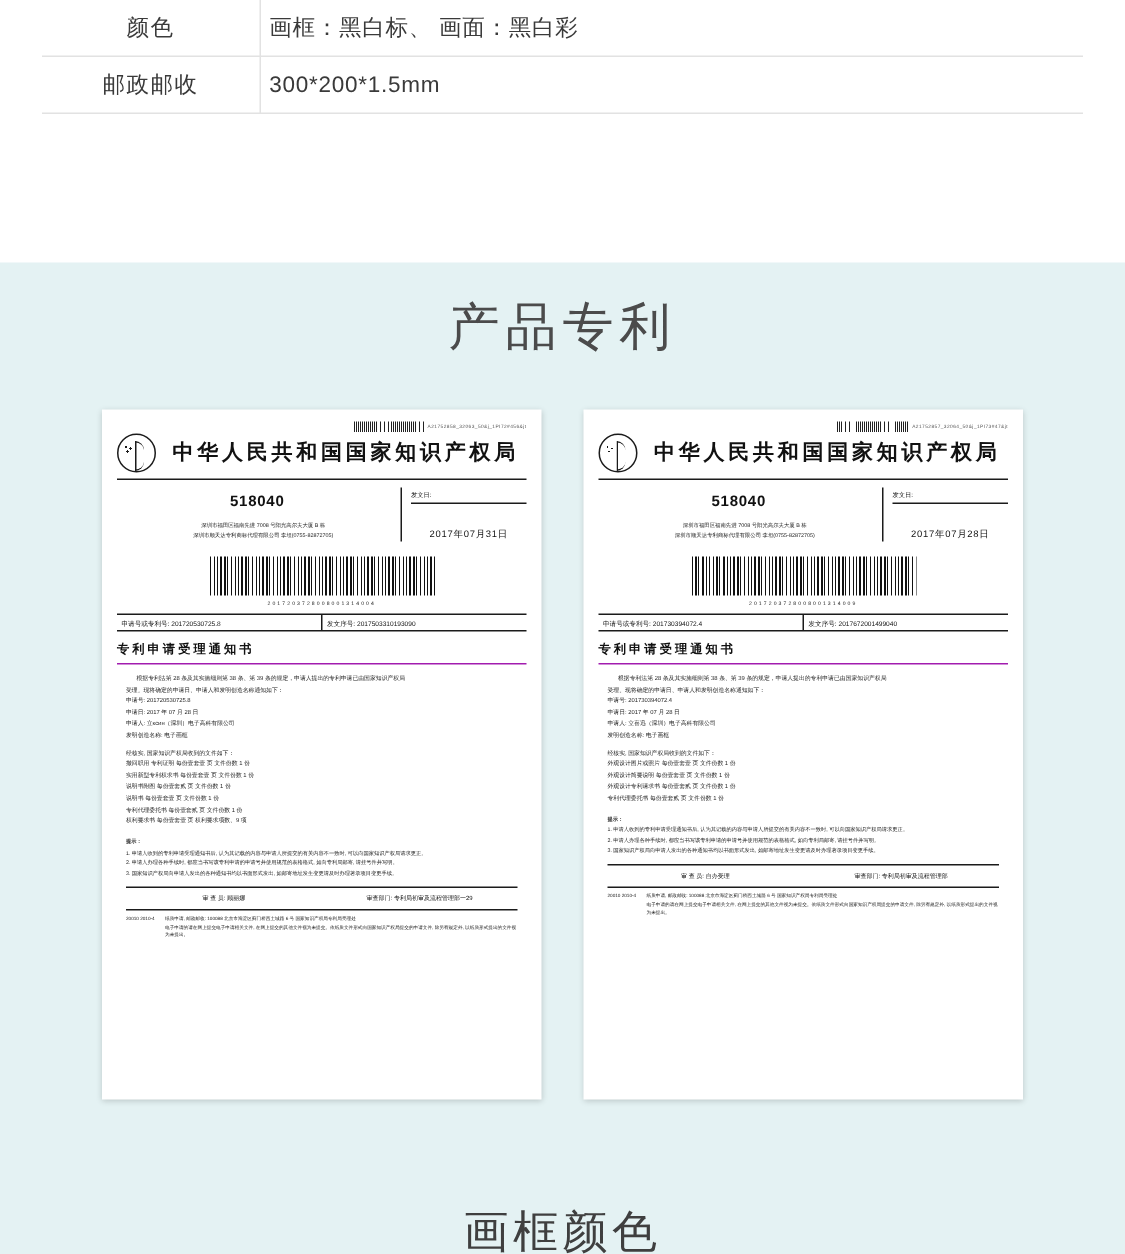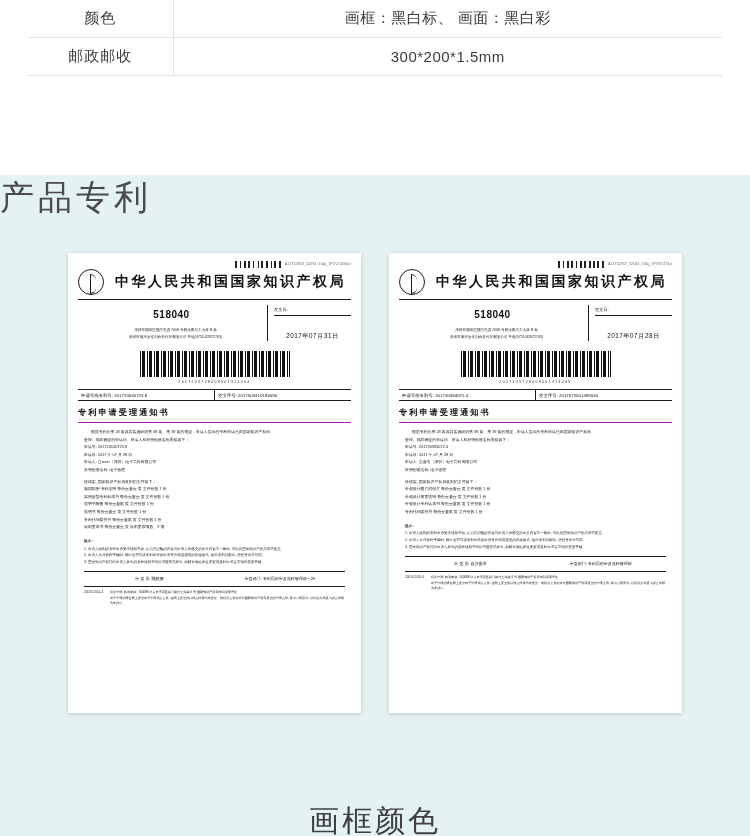--- a/index.html
+++ b/index.html
@@ -19,32 +19,34 @@
     border-top:1px solid #e2e2e2;
     border-bottom:1px solid #e2e2e2;
     padding:9px 6px;
     font-size:15px;
     color:#3a3a3a;
     vertical-align:middle;
     height:37px;
   }
   table.spec tr:first-child td { border-top:none; }
   td.k { width:145px; text-align:center; border-right:1px solid #e2e2e2; letter-spacing:1px;}
-  td.v { padding-left:35px; letter-spacing:0.5px;text-align:center;}
+  td.v { padding-left:35px; letter-spacing:0.5px;}
 
   
   .patent-section {
     position:absolute; left:0; right:0; top:175px; height:661px;
     background:#e4f2f3;
   }
   .patent-title {
+    text-align:center;
     font-size:34px;
     color:#4b4b4b;
     letter-spacing:4px;
     font-family:"Liberation Sans", sans-serif;
+    margin-top:20px;
   }
   .certs {
     display:flex;
     justify-content:center;
     gap:28px;
     margin-top:32px;
   }
   .cert {
     width:293px; height:460px;
     background:#fff;

